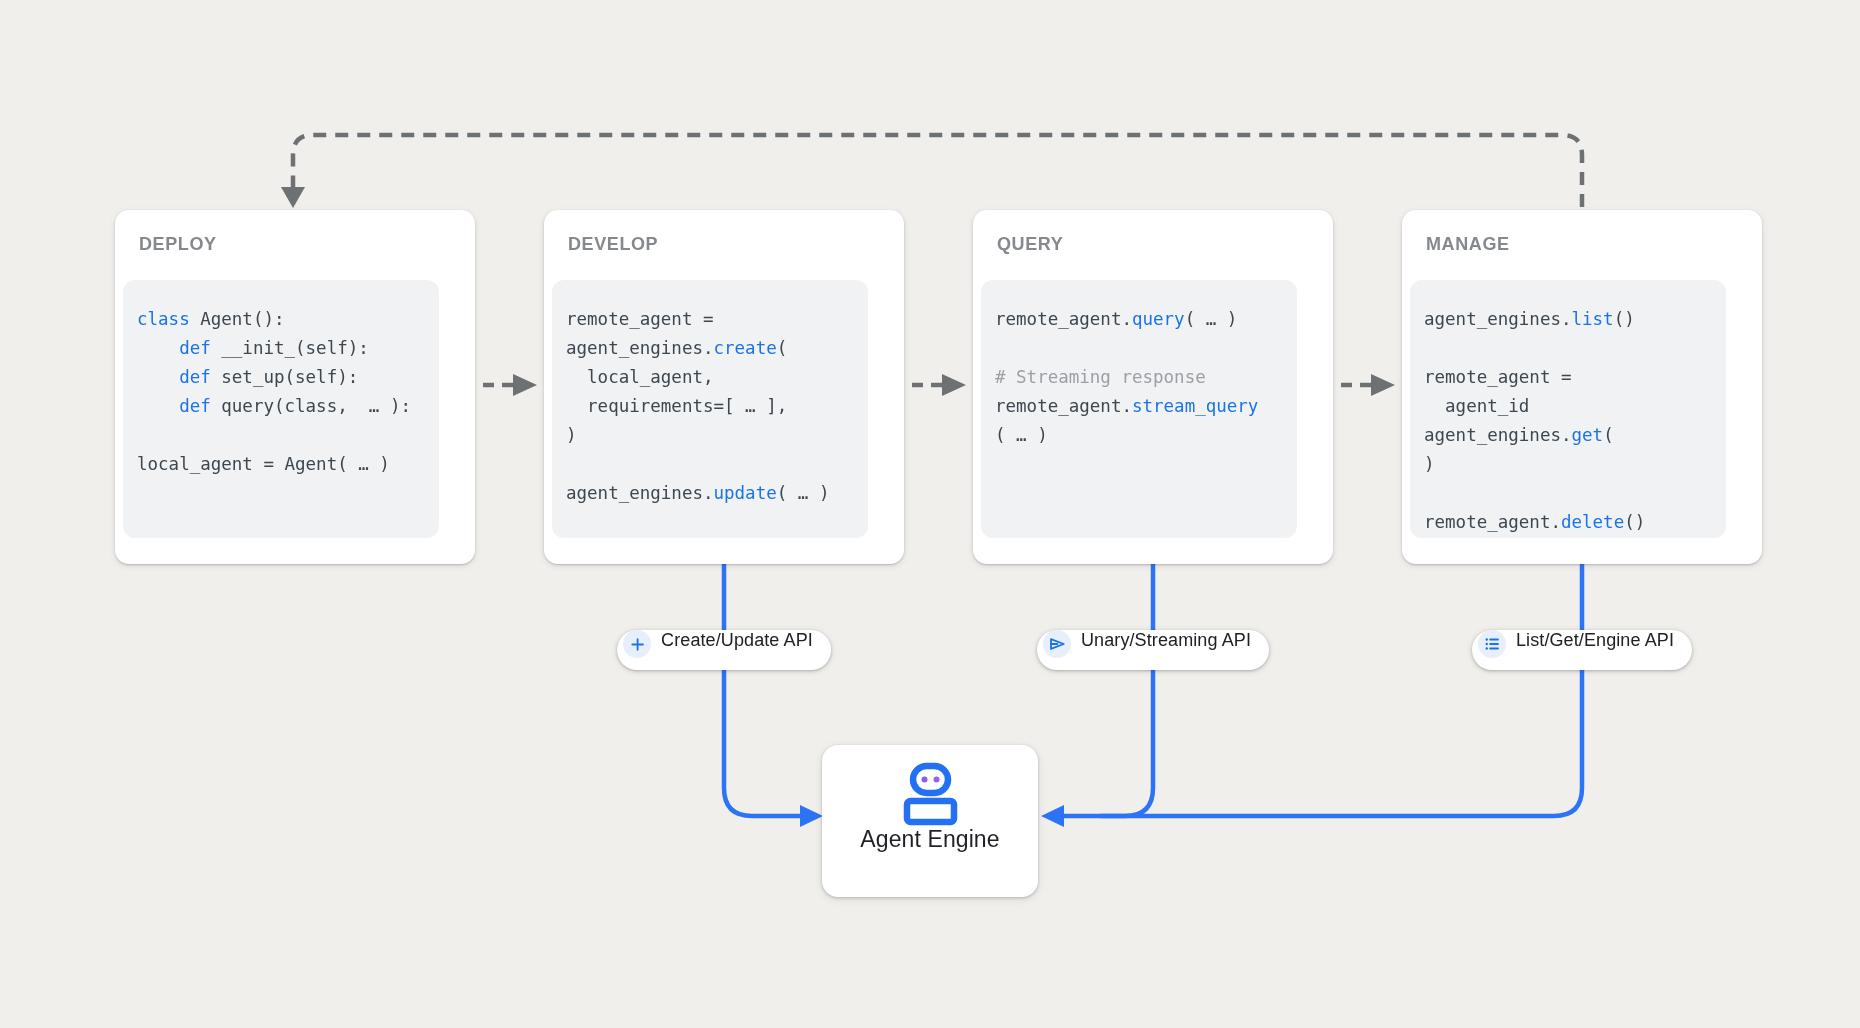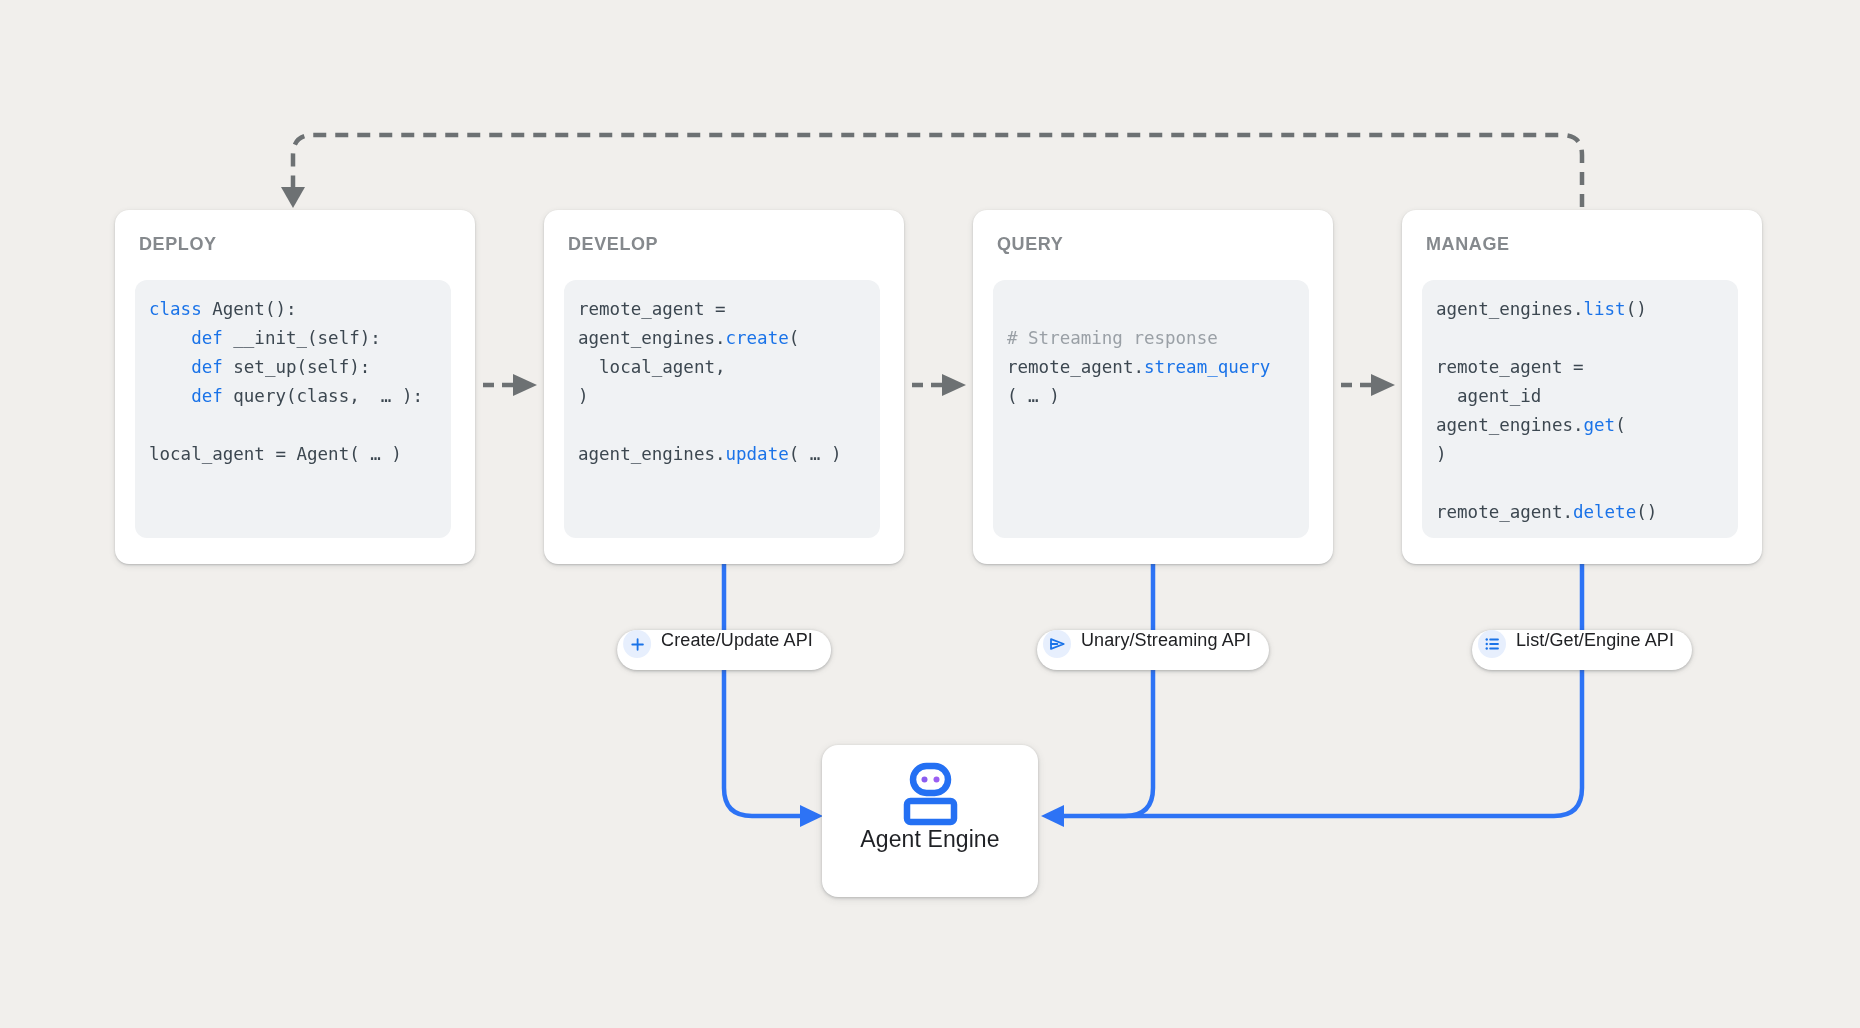--- a/index.html
+++ b/index.html
@@ -21,22 +21,22 @@
   .card{
     position:absolute;top:210px;width:360px;height:354px;background:var(--card-bg);
     border-radius:14px;box-shadow:0 1px 2px rgba(60,64,67,.25),0 2px 6px rgba(60,64,67,.12);
     z-index:1;
   }
   .card h2{
     position:absolute;left:24px;top:24px;font-size:18px;font-weight:700;
     letter-spacing:.6px;color:var(--title);
   }
   .code-block{
-    position:absolute;left:20px;top:70px;width:316px;height:258px;
-    background:var(--code-bg);border-radius:12px;padding:15px 14px;
+    position:absolute;left:8px;top:70px;width:316px;height:258px;
+    background:var(--code-bg);border-radius:12px;padding:25px 14px;
     font-family:"DejaVu Sans Mono",monospace;font-size:17.5px;line-height:29px;
     color:var(--code-text);overflow:hidden;
   }
   .code-line{white-space:pre;}
   .seg-k{color:var(--kw);}
   .seg-c{color:var(--comment);}
 
   .badge{
     position:absolute;top:630px;height:40px;transform:translateX(-50%);
     display:inline-flex;align-items:flex-start;gap:10px;background:#fff;
@@ -100,29 +100,31 @@
       <div class="code-line"><span class="seg-p">local_agent = Agent( … )</span></div>
     </div>
 </section>
 
 <section class="card" style="left:544px">
   <h2>DEVELOP</h2>
   <div class="code-block">
       <div class="code-line"><span class="seg-p">remote_agent =</span></div>
       <div class="code-line"><span class="seg-p">agent_engines.</span><span class="seg-k">create</span><span class="seg-p">(</span></div>
       <div class="code-line"><span class="seg-p">  local_agent,</span></div>
+      <div class="code-line"><span class="seg-p">  requirements=[ … ],</span></div>
       <div class="code-line"><span class="seg-p">)</span></div>
       <div class="code-line">&nbsp;</div>
       <div class="code-line"><span class="seg-p">agent_engines.</span><span class="seg-k">update</span><span class="seg-p">( … )</span></div>
     </div>
 </section>
 
 <section class="card" style="left:973px">
   <h2>QUERY</h2>
   <div class="code-block">
+      <div class="code-line"><span class="seg-p">remote_agent.</span><span class="seg-k">query</span><span class="seg-p">( … )</span></div>
       <div class="code-line">&nbsp;</div>
       <div class="code-line"><span class="seg-c"># Streaming response</span></div>
       <div class="code-line"><span class="seg-p">remote_agent.</span><span class="seg-k">stream_query</span></div>
       <div class="code-line"><span class="seg-p">( … )</span></div>
     </div>
 </section>
 
 <section class="card" style="left:1402px">
   <h2>MANAGE</h2>
   <div class="code-block">

